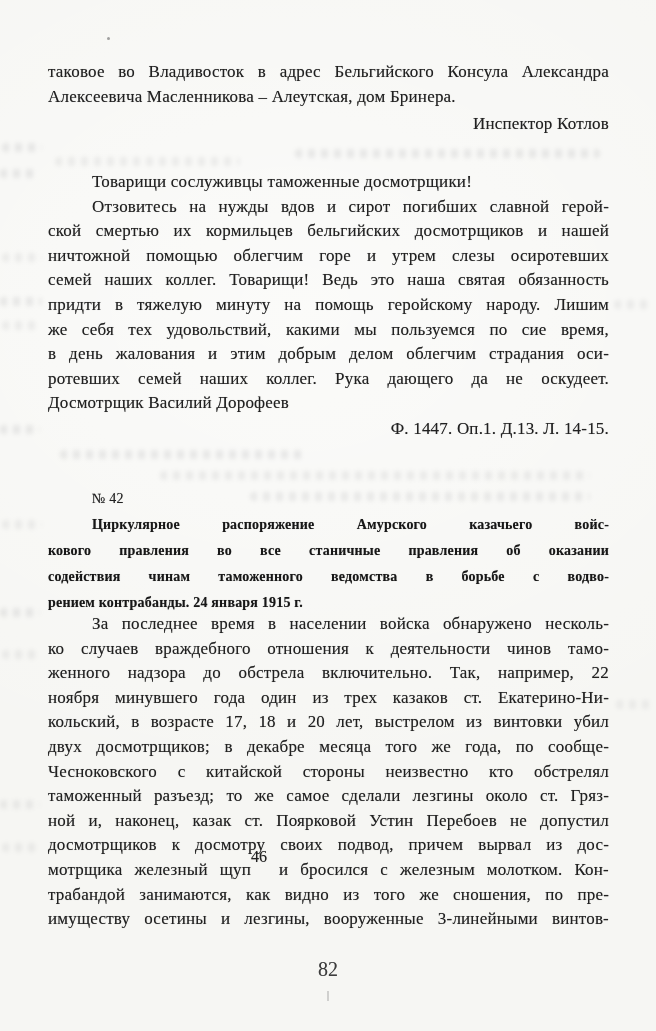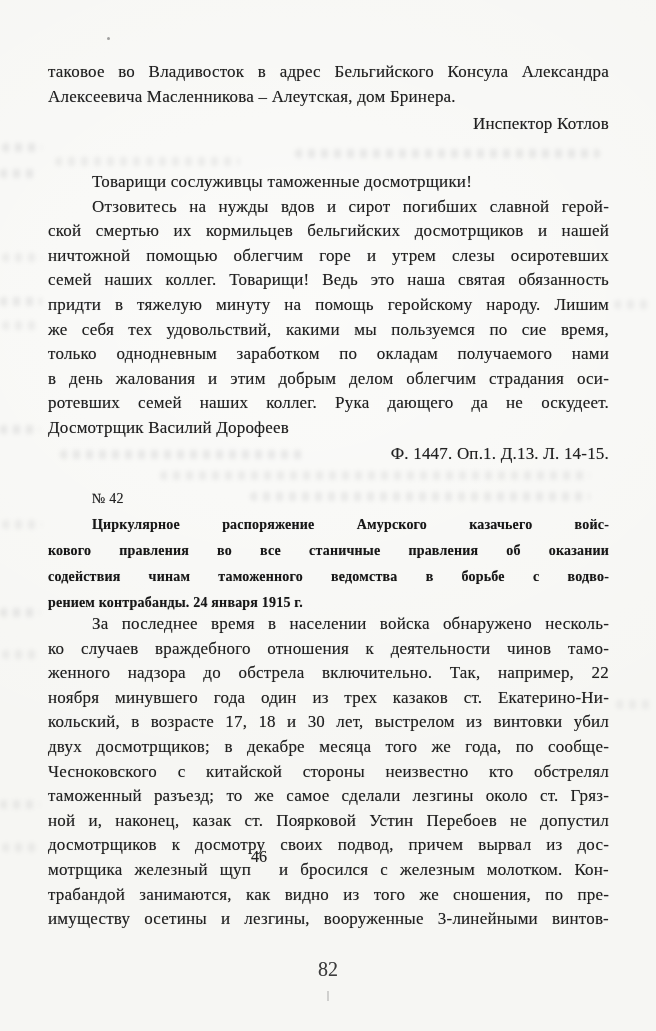--- a/index.html
+++ b/index.html
@@ -106,41 +106,40 @@
   </div>
 
   <div class="block" style="top:170px;">
     <div class="line left indent">Товарищи сослуживцы таможенные досмотрщики!</div>
     <div class="line indent">Отзовитесь на нужды вдов и сирот погибших славной герой-</div>
     <div class="line">ской смертью их кормильцев бельгийских досмотрщиков и нашей</div>
     <div class="line">ничтожной помощью облегчим горе и утрем слезы осиротевших</div>
     <div class="line">семей наших коллег. Товарищи! Ведь это наша святая обязанность</div>
     <div class="line">придти в тяжелую минуту на помощь геройскому народу. Лишим</div>
     <div class="line">же себя тех удовольствий, какими мы пользуемся по сие время,</div>
-    <div class="line">только однодневным заработком по окладам получаемого нами</div>
     <div class="line">в день жалования и этим добрым делом облегчим страдания оси-</div>
     <div class="line">ротевших семей наших коллег. Рука дающего да не оскудеет.</div>
     <div class="line left">Досмотрщик Василий Дорофеев</div>
     <div class="line right" style="margin-top:1px;">Ф. 1447. Оп.1. Д.13. Л. 14-15.</div>
   </div>
 
   <div class="block doc-head" style="top:486px;">
     <div class="line left indent">№ 42</div>
     <div class="line bold indent">Циркулярное распоряжение Амурского казачьего войс-</div>
     <div class="line bold">кового правления во все станичные правления об оказании</div>
     <div class="line bold">содействия чинам таможенного ведомства в борьбе с водво-</div>
     <div class="line bold left">рением контрабанды. 24 января 1915 г.</div>
   </div>
 
   <div class="block" style="top:612px;">
     <div class="line indent">За последнее время в населении войска обнаружено несколь-</div>
     <div class="line">ко случаев враждебного отношения к деятельности чинов тамо-</div>
     <div class="line">женного надзора до обстрела включительно. Так, например, 22</div>
     <div class="line">ноября минувшего года один из трех казаков ст. Екатерино-Ни-</div>
-    <div class="line">кольский, в возрасте 17, 18 и 30 лет, выстрелом из винтовки убил</div>
+    <div class="line">кольский, в возрасте 17, 18 и 20 лет, выстрелом из винтовки убил</div>
     <div class="line">двух досмотрщиков; в декабре месяца того же года, по сообще-</div>
     <div class="line">Чесноковского с китайской стороны неизвестно кто обстрелял</div>
     <div class="line">таможенный разъезд; то же самое сделали лезгины около ст. Гряз-</div>
     <div class="line">ной и, наконец, казак ст. Поярковой Устин Перебоев не допустил</div>
     <div class="line">досмотрщиков к досмотру своих подвод, причем вырвал из дос-</div>
     <div class="line"><span>мотрщика железный щуп</span><sup class="fn">46</sup><span> и бросился с железным молотком. Кон-</span></div>
     <div class="line">трабандой занимаются, как видно из того же сношения, по пре-</div>
     <div class="line">имуществу осетины и лезгины, вооруженные 3-линейными винтов-</div>
   </div>
 

